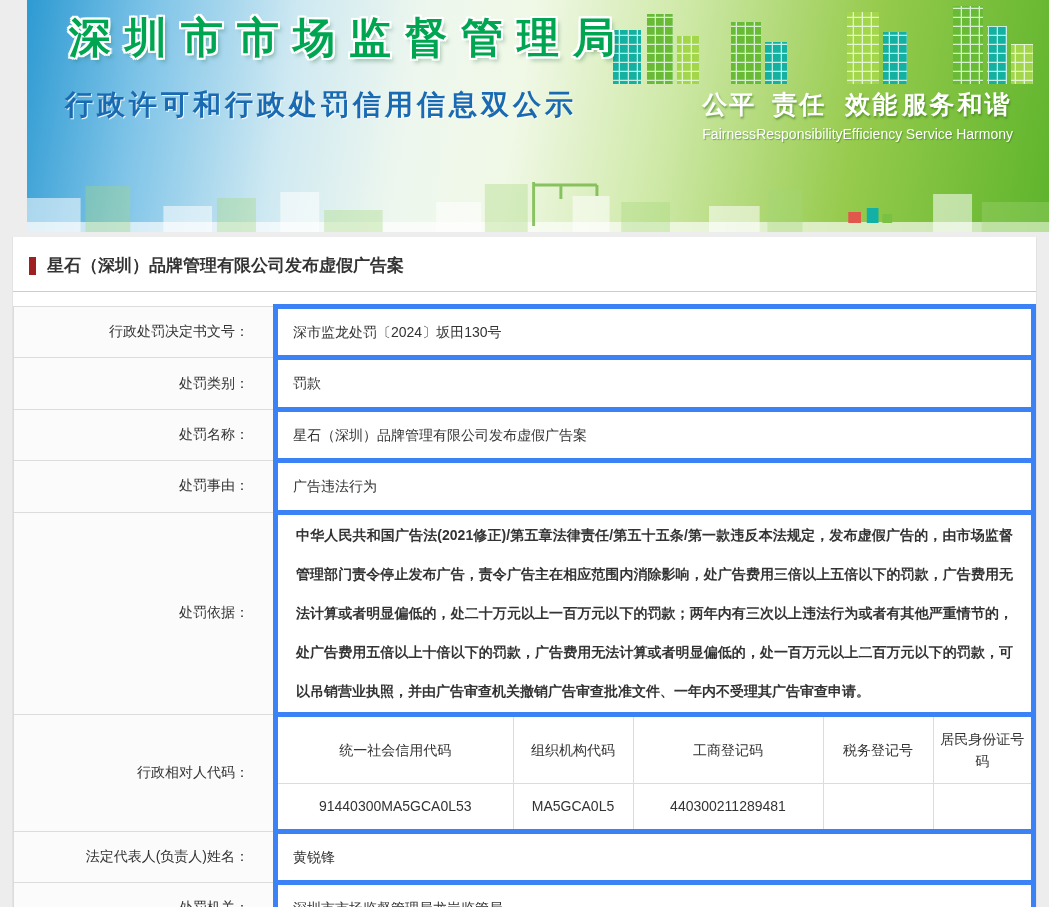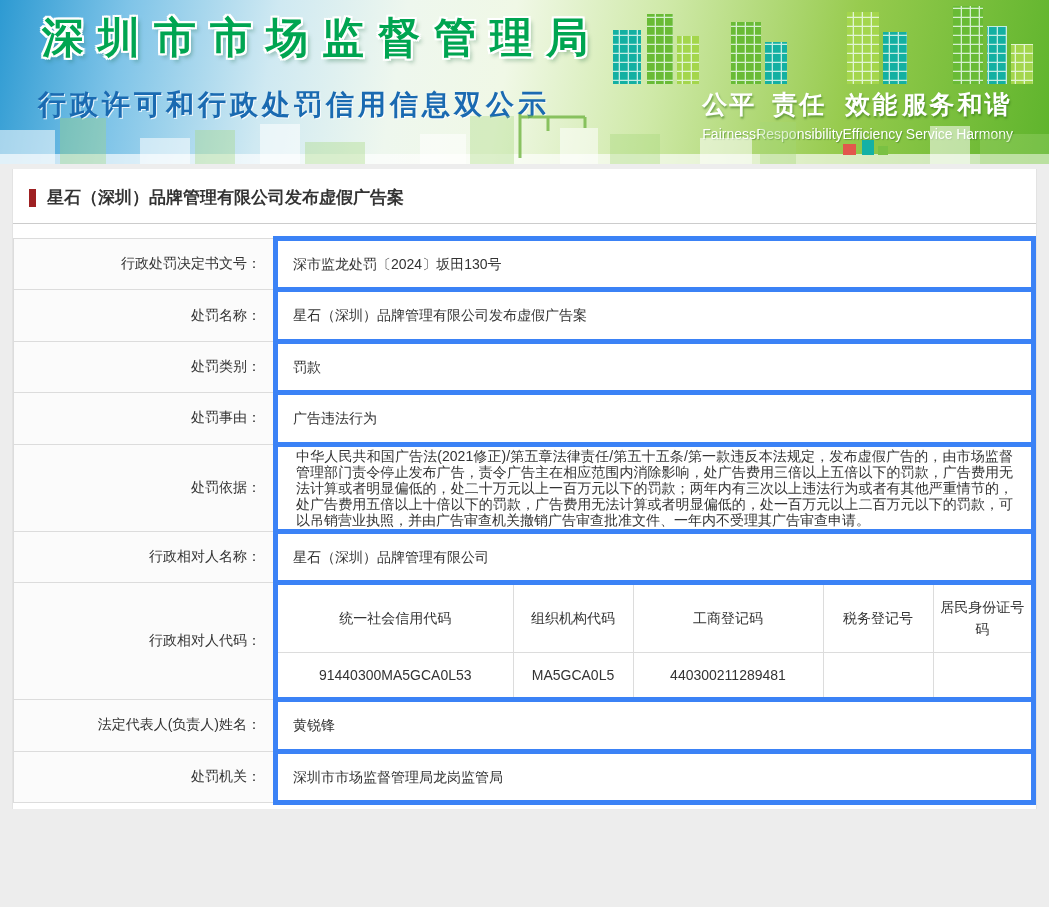--- a/index.html
+++ b/index.html
@@ -6,24 +6,25 @@
   html,body { margin:0; padding:0; }
   body {
     width:1049px; min-height:907px;
     background:#ededed;
     font-family:"Liberation Sans","DejaVu Sans",sans-serif;
     color:#333;
   }
 
   
   .banner{
-    position:relative; height:164px; overflow:hidden;
+    position:relative; height:232px; overflow:hidden;
     background:linear-gradient(100deg,
       #2d9ad2 0%, #7fc4e8 12%, #cfe9f2 26%, #eef7ee 38%,
       #f0f8e6 48%, #cfe9a8 62%, #97cb4e 80%, #5eb42c 100%);
+    margin-left:27px;
   }
   .pixel-buildings{ position:absolute; top:0; right:8px; width:430px; height:84px; }
   .banner-title{
     position:absolute; left:42px; top:10px; margin:0;
     font-size:42px; font-weight:bold; letter-spacing:14px;
     color:#00a551;
     text-shadow:
       -2px -2px 0 #fff, 2px -2px 0 #fff, -2px 2px 0 #fff, 2px 2px 0 #fff,
       0 -2px 0 #fff, 0 2px 0 #fff, -2px 0 0 #fff, 2px 0 0 #fff,
       3px 4px 4px rgba(0,90,40,.35);
@@ -61,27 +62,27 @@
   .red-bar{ width:7px; height:18px; background:#9e2022; flex:0 0 auto; }
   .article-title{ margin:0; font-size:17px; font-weight:bold; color:#333; }
 
   table.detail{
     width:100%; border-collapse:collapse; margin-top:12px;
     font-size:14px; color:#333; table-layout:fixed;
   }
   .detail > tbody > tr > th{
     width:262px; background:#fbfbfb; border:1px solid #dcdcdc;
     font-weight:normal; text-align:right; vertical-align:middle;
-    padding:12px 12px; color:#333;
+    padding:12px 24px; color:#333;
   }
   .detail > tbody > tr > td{
     border:5px solid #3b82f6; text-align:left; vertical-align:middle;
     padding:12px 15px; line-height:1.6; word-break:break-all;
   }
-  .detail td.long{ line-height:16px; text-align:justify; padding:1px 18px; }
+  .detail td.long{ line-height:39px; text-align:justify; padding:1px 18px;font-weight:bold; }
 
   td.nested-cell{ padding:0 !important; }
   table.nested{
     width:100%; border-collapse:collapse; border:hidden;
     font-size:14px; table-layout:fixed;
   }
   .nested th{
     background:#fff; font-weight:normal; text-align:center;
     border:1px solid #dcdcdc; padding:11px 6px;
   }
@@ -183,38 +184,34 @@
     <h2 class="article-title">星石（深圳）品牌管理有限公司发布虚假广告案</h2>
   </div>
 
   <table class="detail">
     <tbody>
       <tr>
         <th>行政处罚决定书文号：</th>
         <td>深市监龙处罚〔2024〕坂田130号</td>
       </tr>
       <tr>
+        <th>处罚类别：</th>
+        <td>罚款</td>
+      </tr>
+      <tr>
         <th>处罚名称：</th>
         <td>星石（深圳）品牌管理有限公司发布虚假广告案</td>
       </tr>
       <tr>
-        <th>处罚类别：</th>
-        <td>罚款</td>
-      </tr>
-      <tr>
         <th>处罚事由：</th>
         <td>广告违法行为</td>
       </tr>
       <tr>
         <th>处罚依据：</th>
         <td class="long">中华人民共和国广告法(2021修正)/第五章法律责任/第五十五条/第一款违反本法规定，发布虚假广告的，由市场监督管理部门责令停止发布广告，责令广告主在相应范围内消除影响，处广告费用三倍以上五倍以下的罚款，广告费用无法计算或者明显偏低的，处二十万元以上一百万元以下的罚款；两年内有三次以上违法行为或者有其他严重情节的，处广告费用五倍以上十倍以下的罚款，广告费用无法计算或者明显偏低的，处一百万元以上二百万元以下的罚款，可以吊销营业执照，并由广告审查机关撤销广告审查批准文件、一年内不受理其广告审查申请。</td>
-      </tr>
-      <tr>
-        <th>行政相对人名称：</th>
-        <td>星石（深圳）品牌管理有限公司</td>
       </tr>
 
       <tr>
         <th>行政相对人代码：</th>
         <td class="nested-cell">
           <table class="nested">
             <colgroup>
               <col style="width:235px">
                 <col style="width:120px">
                 <col style="width:190px">

